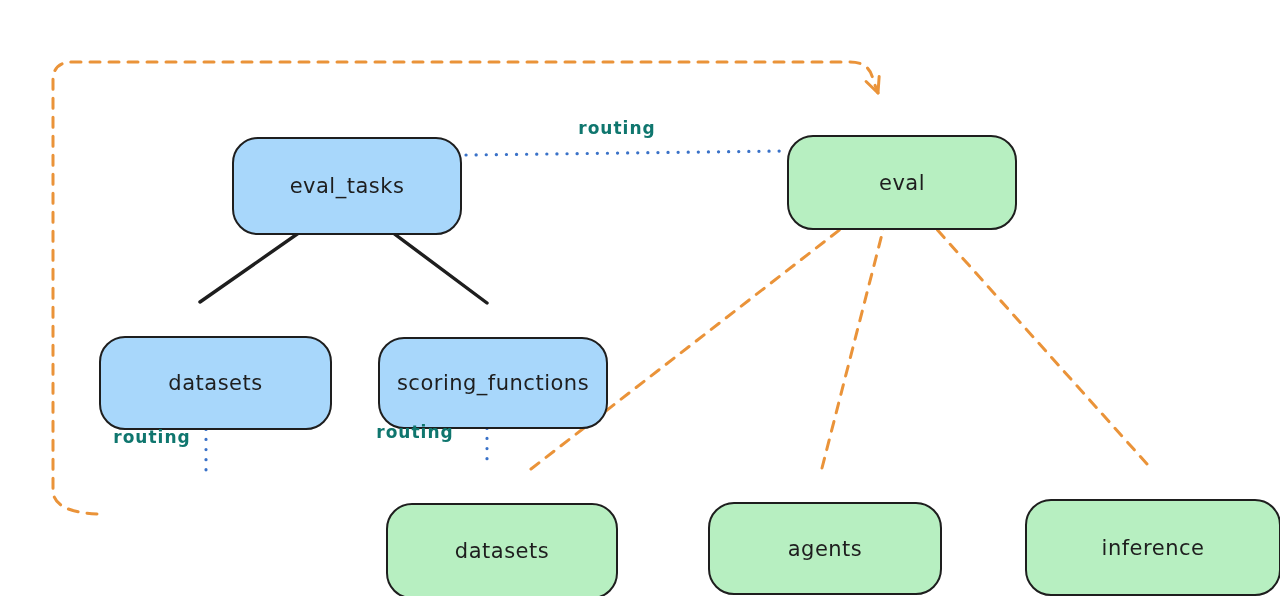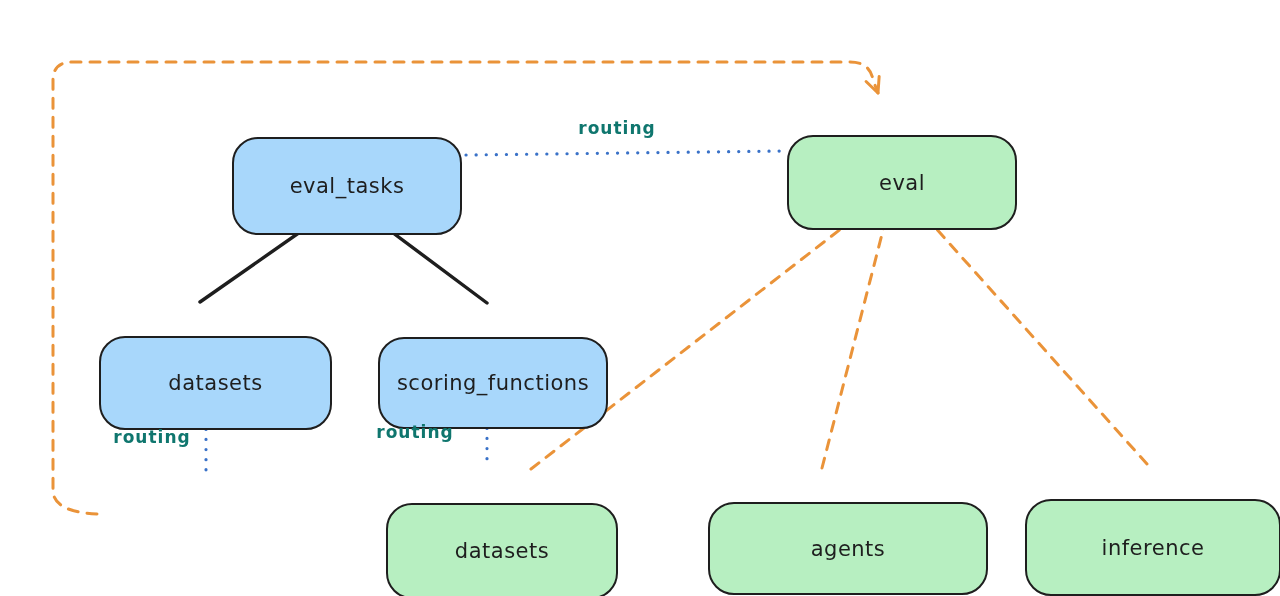--- a/index.html
+++ b/index.html
@@ -64,21 +64,21 @@
 
   <div class="node blue" style="left:378px; top:305px; width:230px; height:92px;">
     <span>scoring_functions</span>
   </div>
 
 
   <div class="node green" style="left:386px; top:471px; width:232px; height:96px;">
     <span>datasets</span>
   </div>
 
-  <div class="node green" style="left:708px; top:470px; width:280px; height:93px;">
+  <div class="node green" style="left:708px; top:470px; width:234px; height:93px;">
     <span>agents</span>
   </div>
 
   <div class="node green" style="left:1025px; top:467px; width:256px; height:97px;">
     <span>inference</span>
   </div>
 
   <span class="edge-label" style="left:617px; top:128px;">routing</span>
   <span class="edge-label" style="left:152px; top:437px;">routing</span>
   <span class="edge-label" style="left:415px; top:432px;">routing</span>

